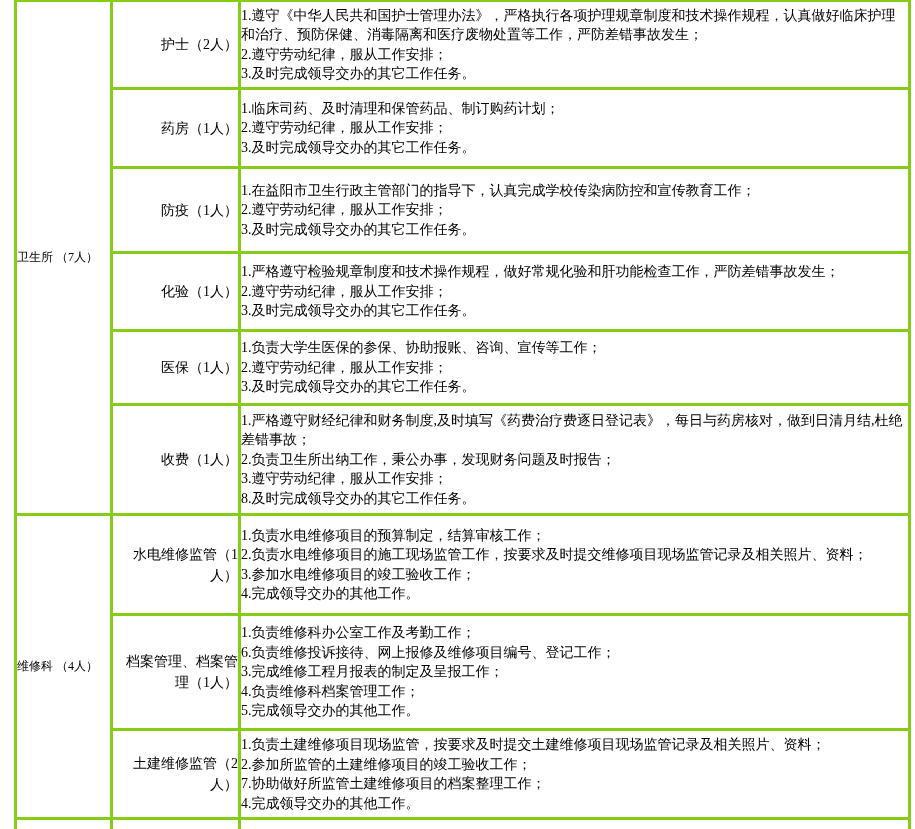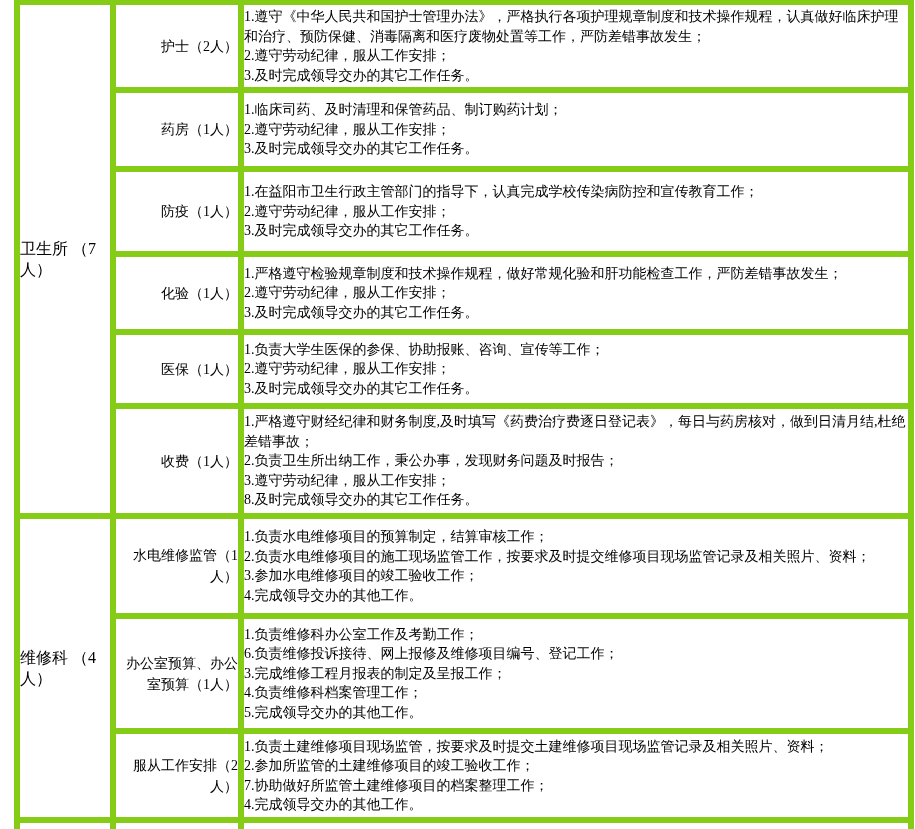--- a/index.html
+++ b/index.html
@@ -19,32 +19,32 @@
     position: absolute;
     left: 14px;
     top: -1px;
   }
   table.duty-table {
     border-collapse: collapse;
     table-layout: fixed;
     width: 894px;
   }
   table.duty-table td {
-    border: 6px solid #84cc16;
+    border: 3px solid #84cc16;
     padding: 0;
     vertical-align: middle;
     overflow: hidden;
   }
   col.c-dept { width: 96px; }
   col.c-pos  { width: 128px; }
   col.c-duty { width: 670px; }
 
   td.dept-cell {
     padding: 0 8px;
-    font-size: 16px;
+    font-size: 12px;
     line-height: 21px;
     word-break: break-all;
     margin-left: 32px;
   }
   td.pos-cell {
     padding: 0 8px;
     font-size: 14px;
     line-height: 21px;
     word-break: break-all;
     text-align: right;
@@ -134,31 +134,31 @@
         <td class="dept-cell" rowspan="3">维修科 （4人）</td>
         <td class="pos-cell">水电维修监管（1人）</td>
         <td class="duties-cell">
             <div class="duty-line">1.负责水电维修项目的预算制定，结算审核工作；</div>
             <div class="duty-line">2.负责水电维修项目的施工现场监管工作，按要求及时提交维修项目现场监管记录及相关照片、资料；</div>
             <div class="duty-line">3.参加水电维修项目的竣工验收工作；</div>
             <div class="duty-line">4.完成领导交办的其他工作。</div>
           </td>
       </tr>
       <tr class="r7">
-        <td class="pos-cell">办公室预算、办公室预算（1人）</td>
+        <td class="pos-cell">档案管理、档案管理（1人）</td>
         <td class="duties-cell">
             <div class="duty-line">1.负责维修科办公室工作及考勤工作；</div>
             <div class="duty-line">6.负责维修投诉接待、网上报修及维修项目编号、登记工作；</div>
             <div class="duty-line">3.完成维修工程月报表的制定及呈报工作；</div>
             <div class="duty-line">4.负责维修科档案管理工作；</div>
             <div class="duty-line">5.完成领导交办的其他工作。</div>
           </td>
       </tr>
       <tr class="r8">
-        <td class="pos-cell">服从工作安排（2人）</td>
+        <td class="pos-cell">土建维修监管（2人）</td>
         <td class="duties-cell">
             <div class="duty-line">1.负责土建维修项目现场监管，按要求及时提交土建维修项目现场监管记录及相关照片、资料；</div>
             <div class="duty-line">2.参加所监管的土建维修项目的竣工验收工作；</div>
             <div class="duty-line">7.协助做好所监管土建维修项目的档案整理工作；</div>
             <div class="duty-line">4.完成领导交办的其他工作。</div>
           </td>
       </tr>
       <tr class="r9">
         <td class="dept-cell"></td>
         <td class="pos-cell"></td>

